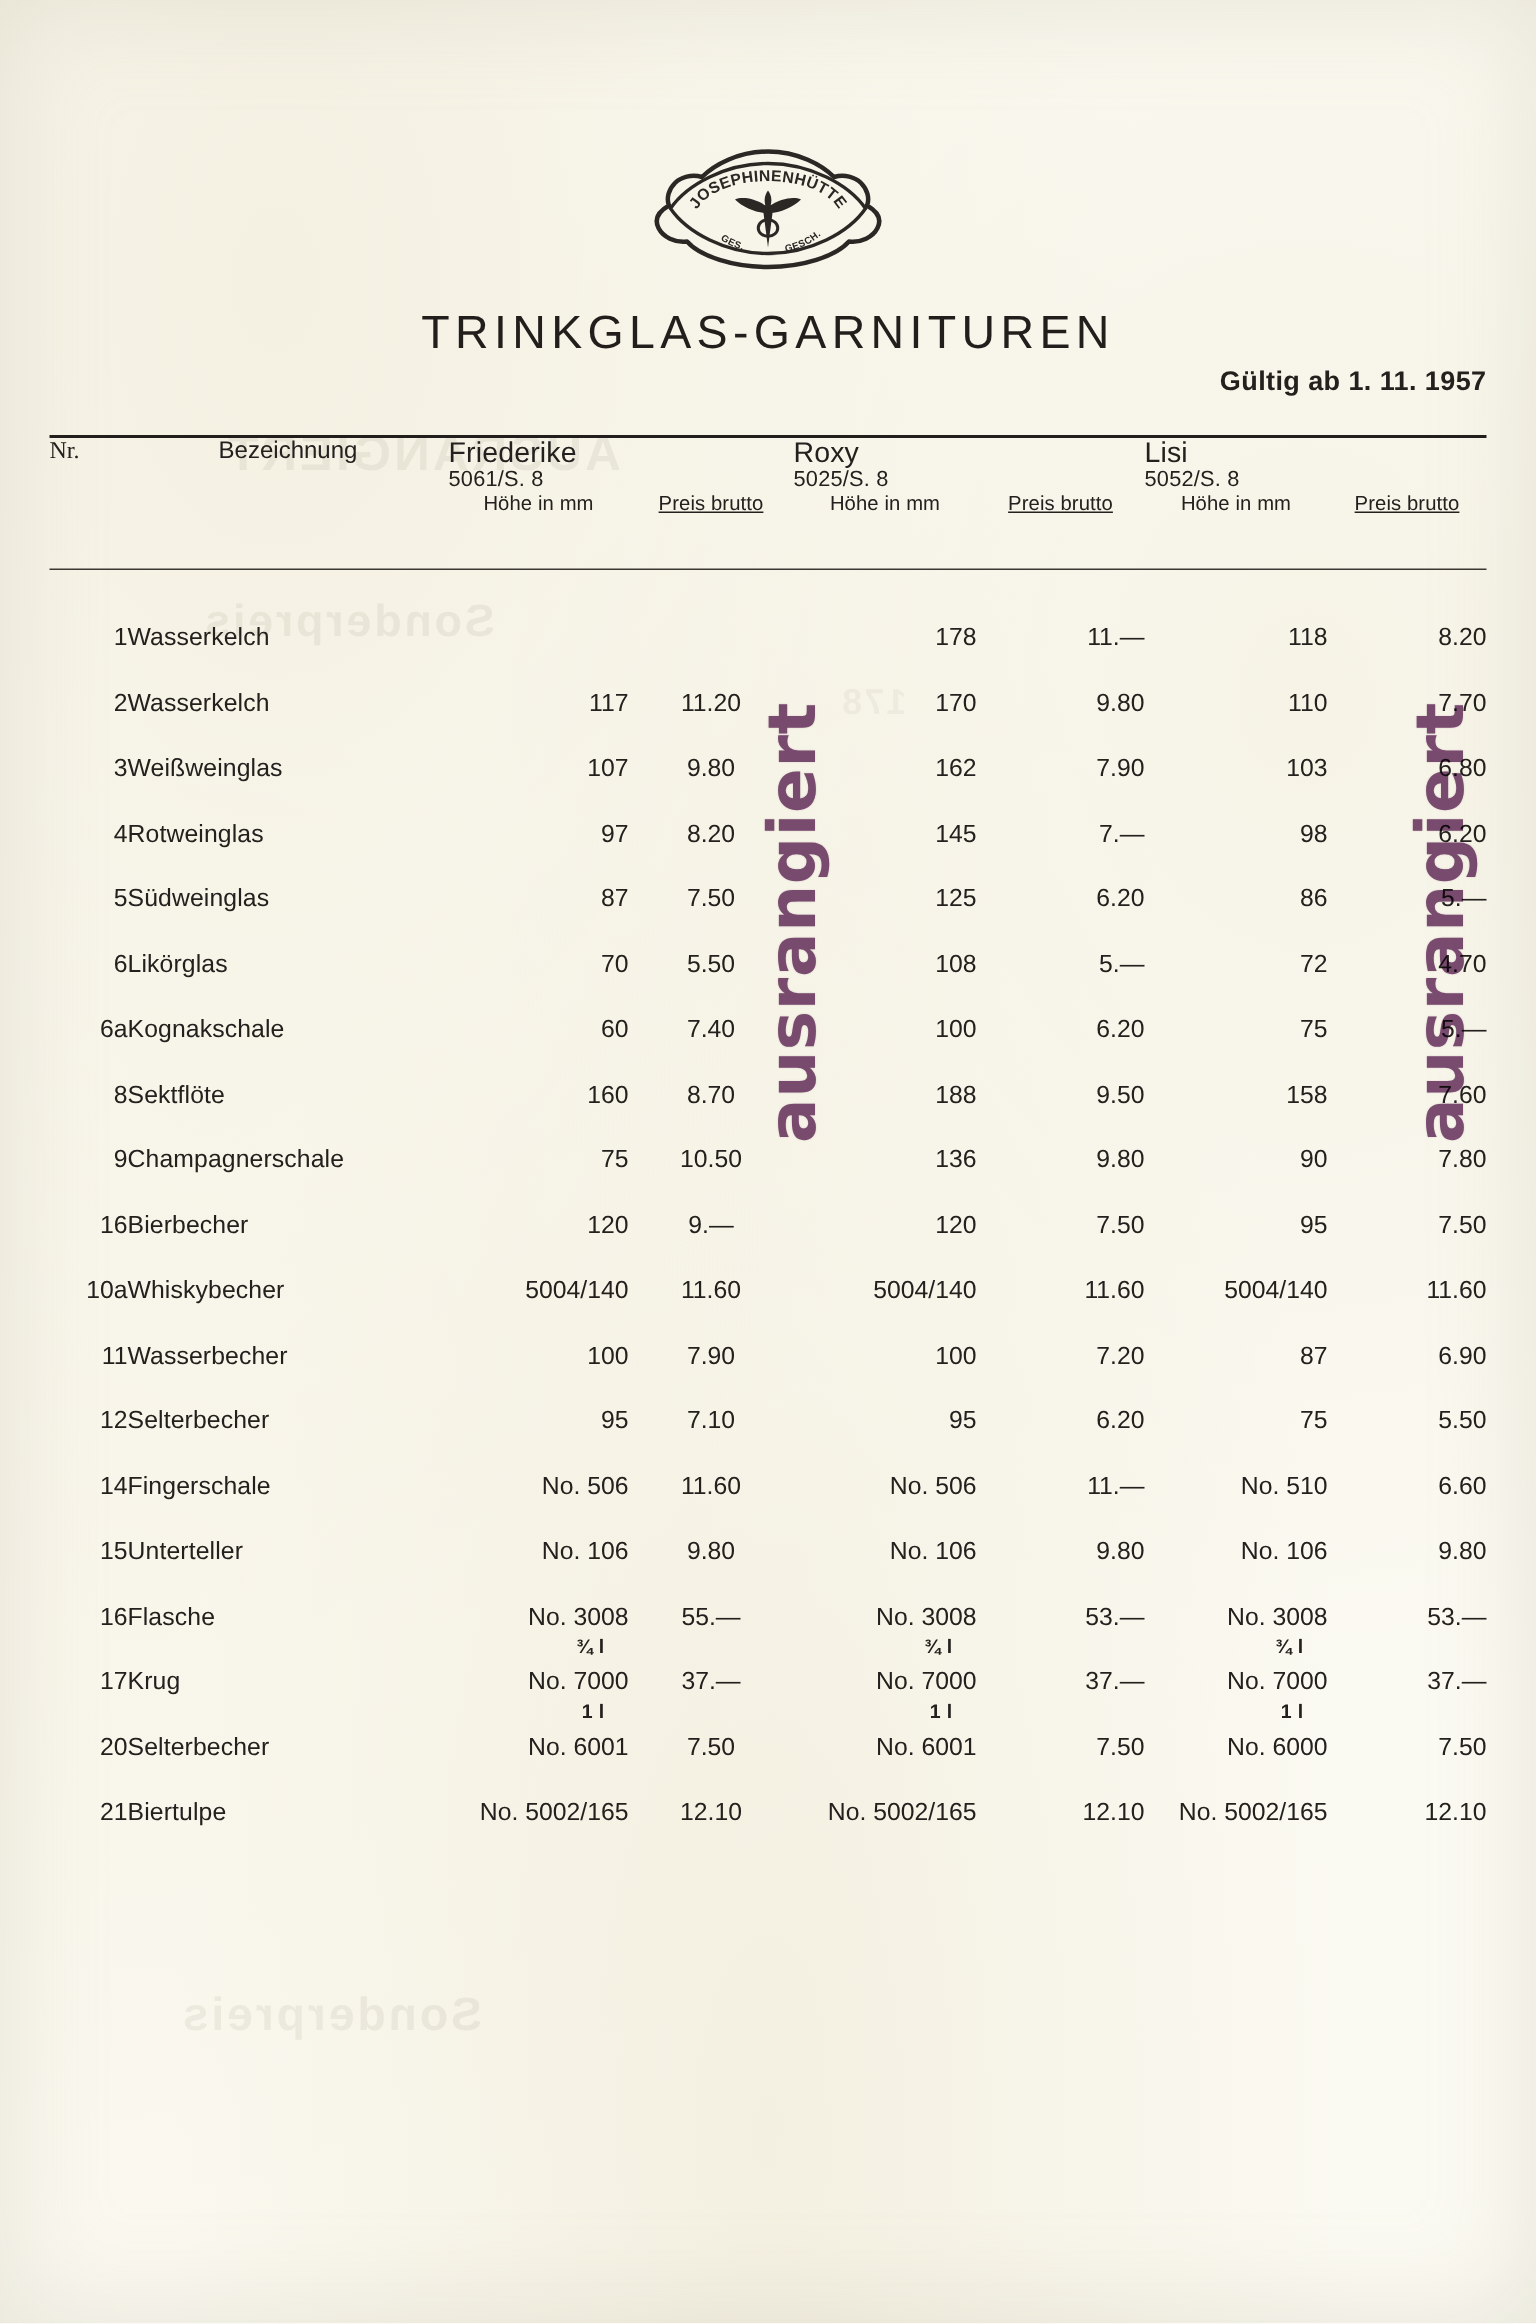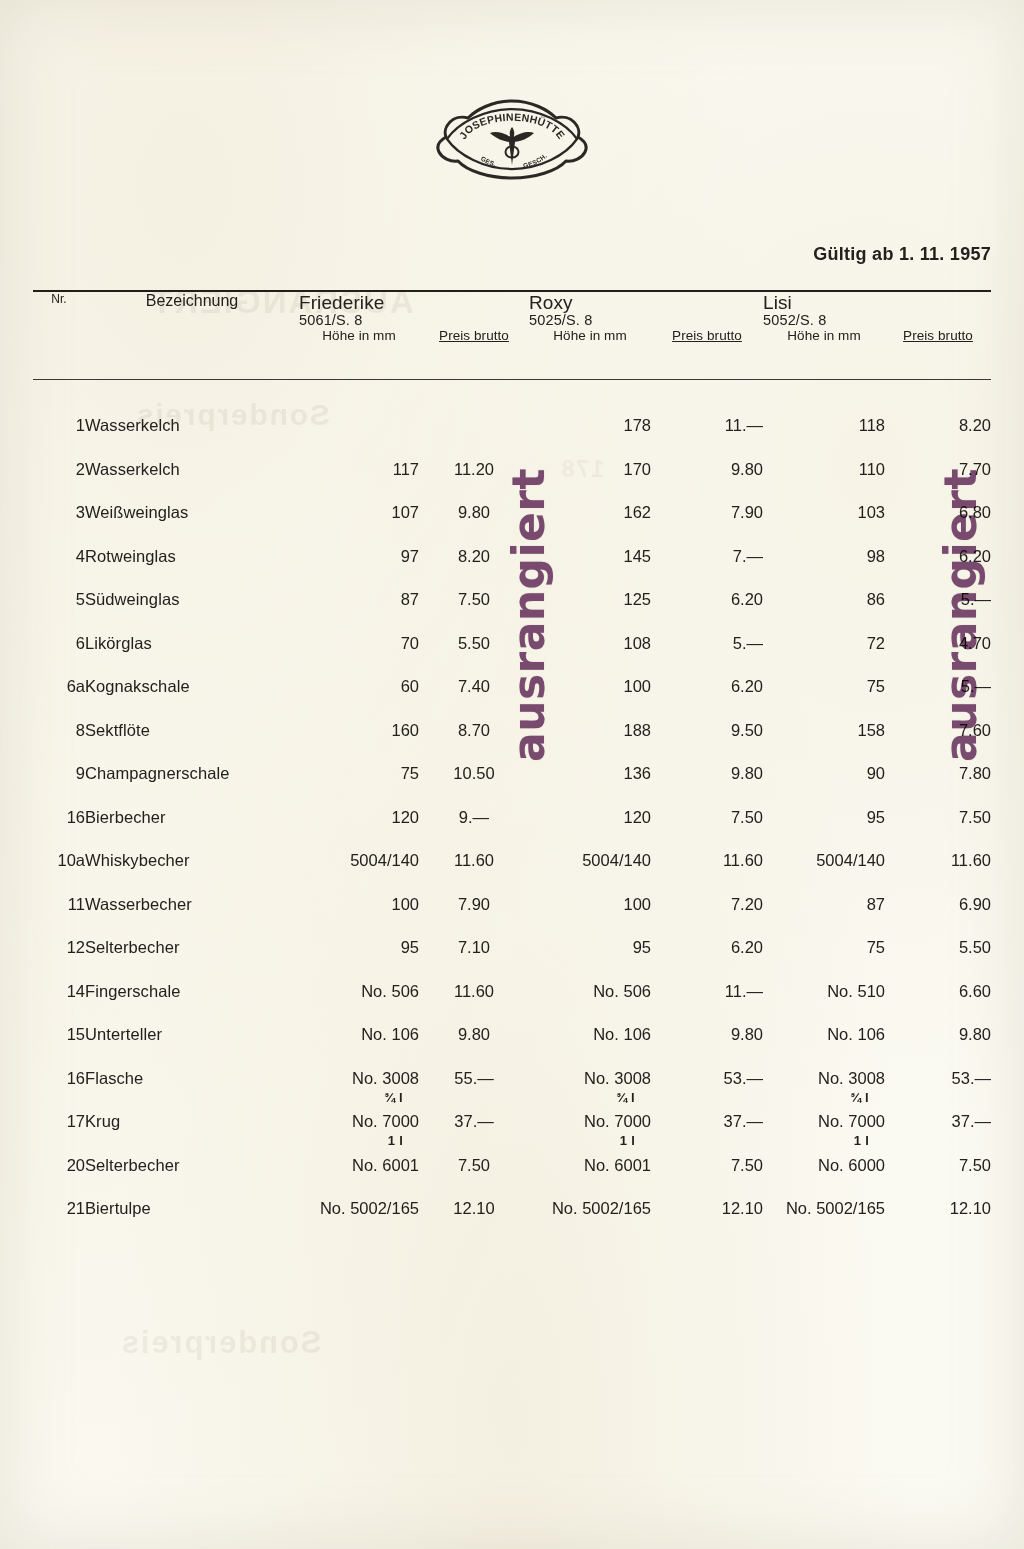--- a/index.html
+++ b/index.html
@@ -132,21 +132,21 @@
     font-size: 13.5px;
     font-weight: bold;
     letter-spacing: .005em;
     padding-top: 11px;
     padding-bottom: 7px;
     line-height: 1.1;
   }
   .sub-h.h-left  { text-align: center; }
   .sub-h.p-left  { text-align: center; text-decoration: underline; }
 
-  #hd-nr   { text-align: center; font-size: 12px; vertical-align: middle; padding-bottom: 14px;}
+  #hd-nr   { font-size: 16px; vertical-align: middle; padding-bottom: 14px; font-family: Liberation Serif, serif;}
   #hd-bez  { text-align: center;   font-size: 16px; vertical-align: middle; padding-bottom: 14px;}
 
   
   .spacer-row td { height: 72px; }
   tbody tr.item td { height: 43.5px; }
   .c-nr  { text-align: right;  padding-right: 13px; width: 52px; font-size: 16.5px; }
   .c-bez { text-align: left;   font-size: 16.5px; letter-spacing: .005em; width: 212px; }
   .c-h   { text-align: right;  font-size: 16.5px; font-weight: bold; }
   .c-p   { text-align: right;  font-size: 16.5px; font-weight: bold; }
   .sub-unit {
@@ -256,20 +256,21 @@
 
       <text font-family="'Liberation Sans', sans-serif" font-size="13" font-weight="bold" fill="#2a2724" letter-spacing="0.6">
         <textPath href="#arcBot" startOffset="20%" text-anchor="middle">GES.</textPath>
       </text>
       <text font-family="'Liberation Sans', sans-serif" font-size="13" font-weight="bold" fill="#2a2724" letter-spacing="0.6">
         <textPath href="#arcBot" startOffset="80%" text-anchor="middle">GESCH.</textPath>
       </text>
     </svg>
   </div>
 
+  <div id="doc-title">TRINKGLAS-GARNITUREN</div>
   <div id="validity">Gültig ab 1. 11. 1957</div>
 
   <div class="hrule" id="rule-top"></div>
   <div class="hrule" id="rule-bottom"></div>
 
   <table id="ledger">
     <colgroup>
       <col class="w-nr">
         <col class="w-bez">
       <col class="w-h1">

